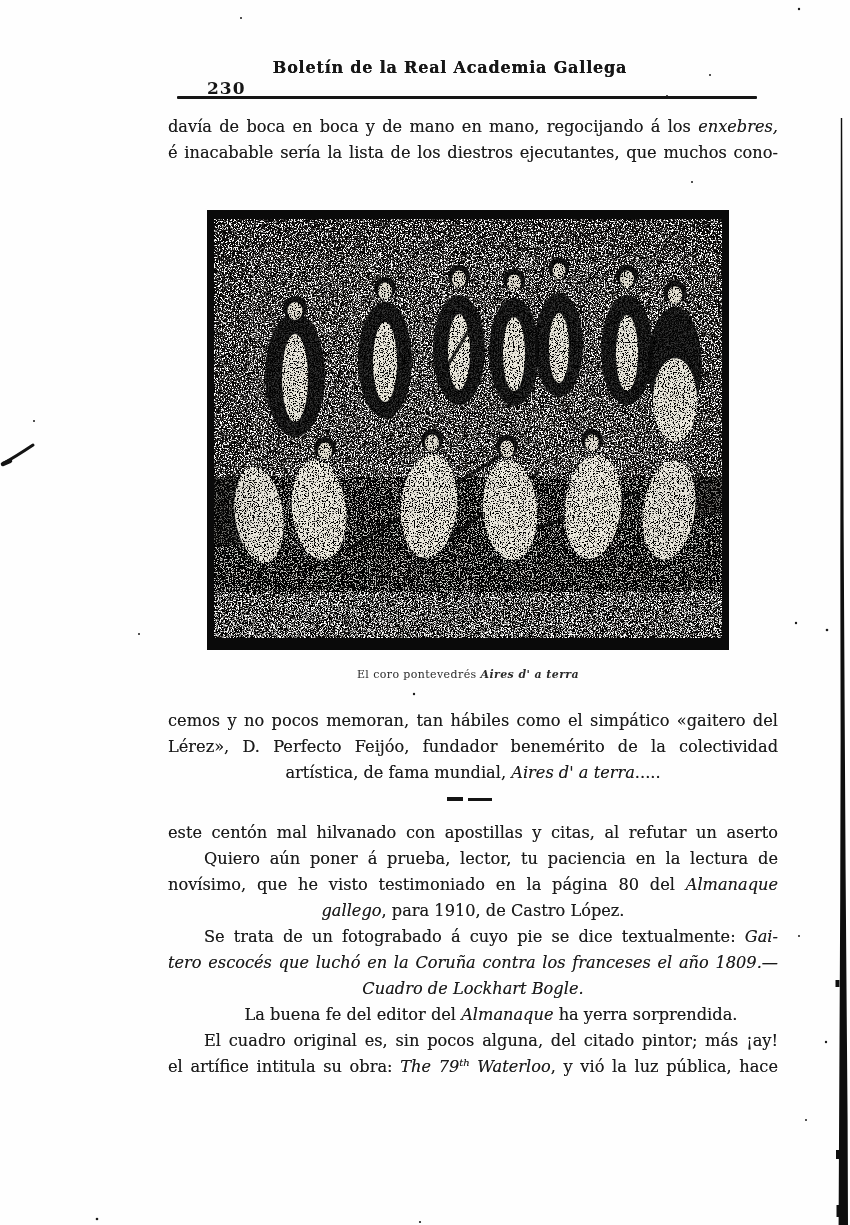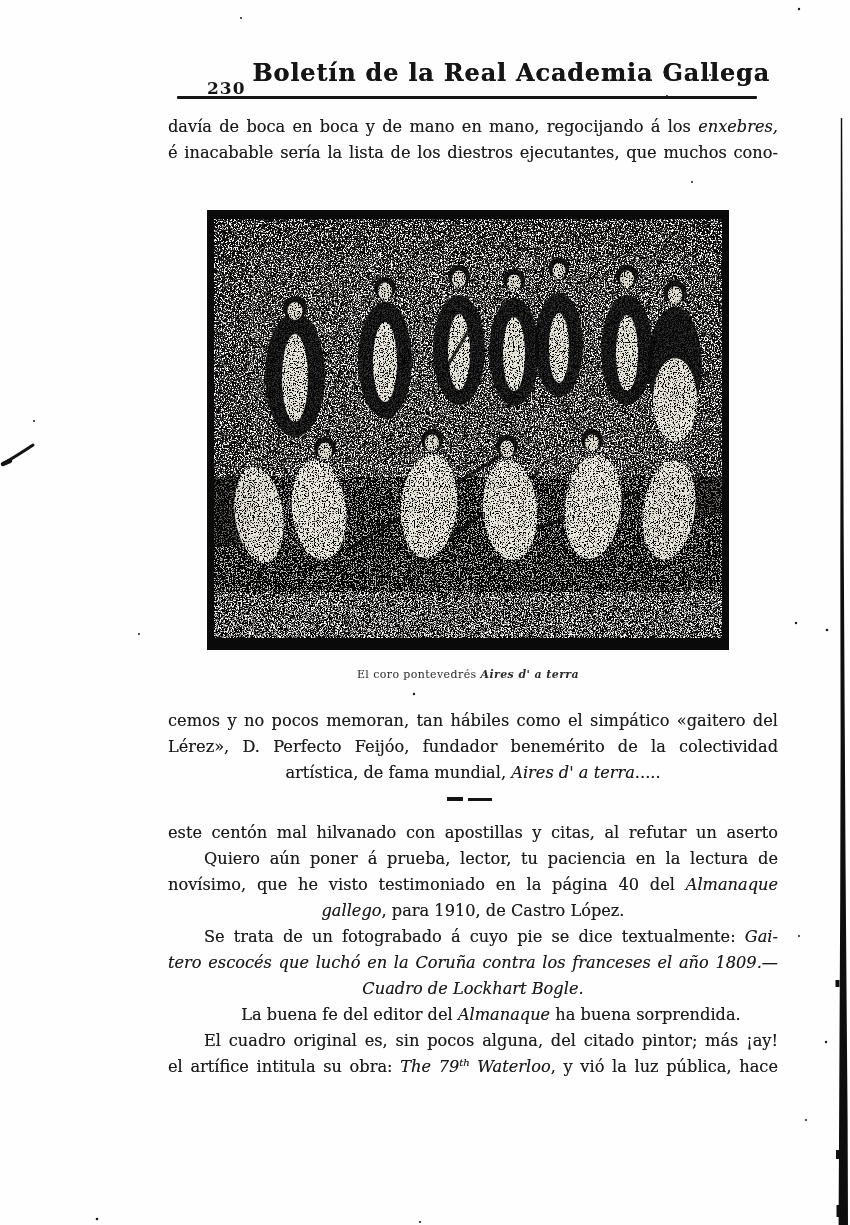--- a/index.html
+++ b/index.html
@@ -8,21 +8,21 @@
     background:#fefefe; overflow:hidden;
     font-family:"DejaVu Serif", serif; color:#161616;
   }
   
   .pagenum {
     position:absolute; left:207px; top:62px;
     font-size:17px; font-weight:700; letter-spacing:1px;margin-top:16px;
   }
   .journal {
     position:absolute; left:130px; top:58px; width:640px;
-    text-align:right; font-size:24px; font-weight:700; letter-spacing:0.8px;
+    text-align:center; font-size:16px; font-weight:700; letter-spacing:0.8px;
     text-shadow:0 0 0.6px #222;
   }
   .rule {
     position:absolute; left:177px; top:96px; width:580px; height:3px;
     background:#151515; border-radius:1px;
   }
   
   .para { position:absolute; left:168px; width:610px; }
   .line {
     width:610px; font-size:16.2px; line-height:26px;
@@ -63,30 +63,30 @@
         <div class="line just"><span>é inacabable sería la lista de los diestros ejecutantes, que muchos cono-</span></div>
       </div>
       <div class="para" style="top: 708px;">
         <div class="line just"><span>cemos y no pocos memoran, tan hábiles como el simpático «gaitero del</span></div>
         <div class="line just"><span>Lérez», D. Perfecto Feijóo, fundador benemérito de la colectividad</span></div>
         <div class="line"><span>artística, de fama mundial, </span><i>Aires d' a terra</i><span>.....</span></div>
       </div>
       <div class="para" style="top: 820px;">
         <div class="line just"><span>este centón mal hilvanado con apostillas y citas, al refutar un aserto</span></div>
         <div class="line just indent"><span>Quiero aún poner á prueba, lector, tu paciencia en la lectura de</span></div>
-        <div class="line just"><span>novísimo, que he visto testimoniado en la página 40 del </span><i>Almanaque</i></div>
+        <div class="line just"><span>novísimo, que he visto testimoniado en la página 80 del </span><i>Almanaque</i></div>
         <div class="line"><i>gallego</i><span>, para 1910, de Castro López.</span></div>
       </div>
       <div class="para" style="top: 924px;">
         <div class="line just indent"><span>Se trata de un fotograbado á cuyo pie se dice textualmente: </span><i>Gai-</i></div>
         <div class="line just"><i>tero escocés que luchó en la Coruña contra los franceses el año 1809.—</i></div>
         <div class="line"><i>Cuadro de Lockhart Bogle.</i></div>
       </div>
       <div class="para" style="top: 1002px;">
-        <div class="line indent"><span>La buena fe del editor del </span><i>Almanaque</i><span> ha buena sorprendida.</span></div>
+        <div class="line indent"><span>La buena fe del editor del </span><i>Almanaque</i><span> ha yerra sorprendida.</span></div>
       </div>
       <div class="para" style="top: 1028px;">
         <div class="line just indent"><span>El cuadro original es, sin pocos alguna, del citado pintor; más ¡ay!</span></div>
         <div class="line just"><span>el artífice intitula su obra: </span><i>The 79</i><i><sup>th</sup></i><i> Waterloo</i><span>, y vió la luz pública, hace</span></div>
       </div>
     </div>
 
   <div class="photo">
     <svg width="522" height="440" viewBox="0 0 522 440">
       <defs>

